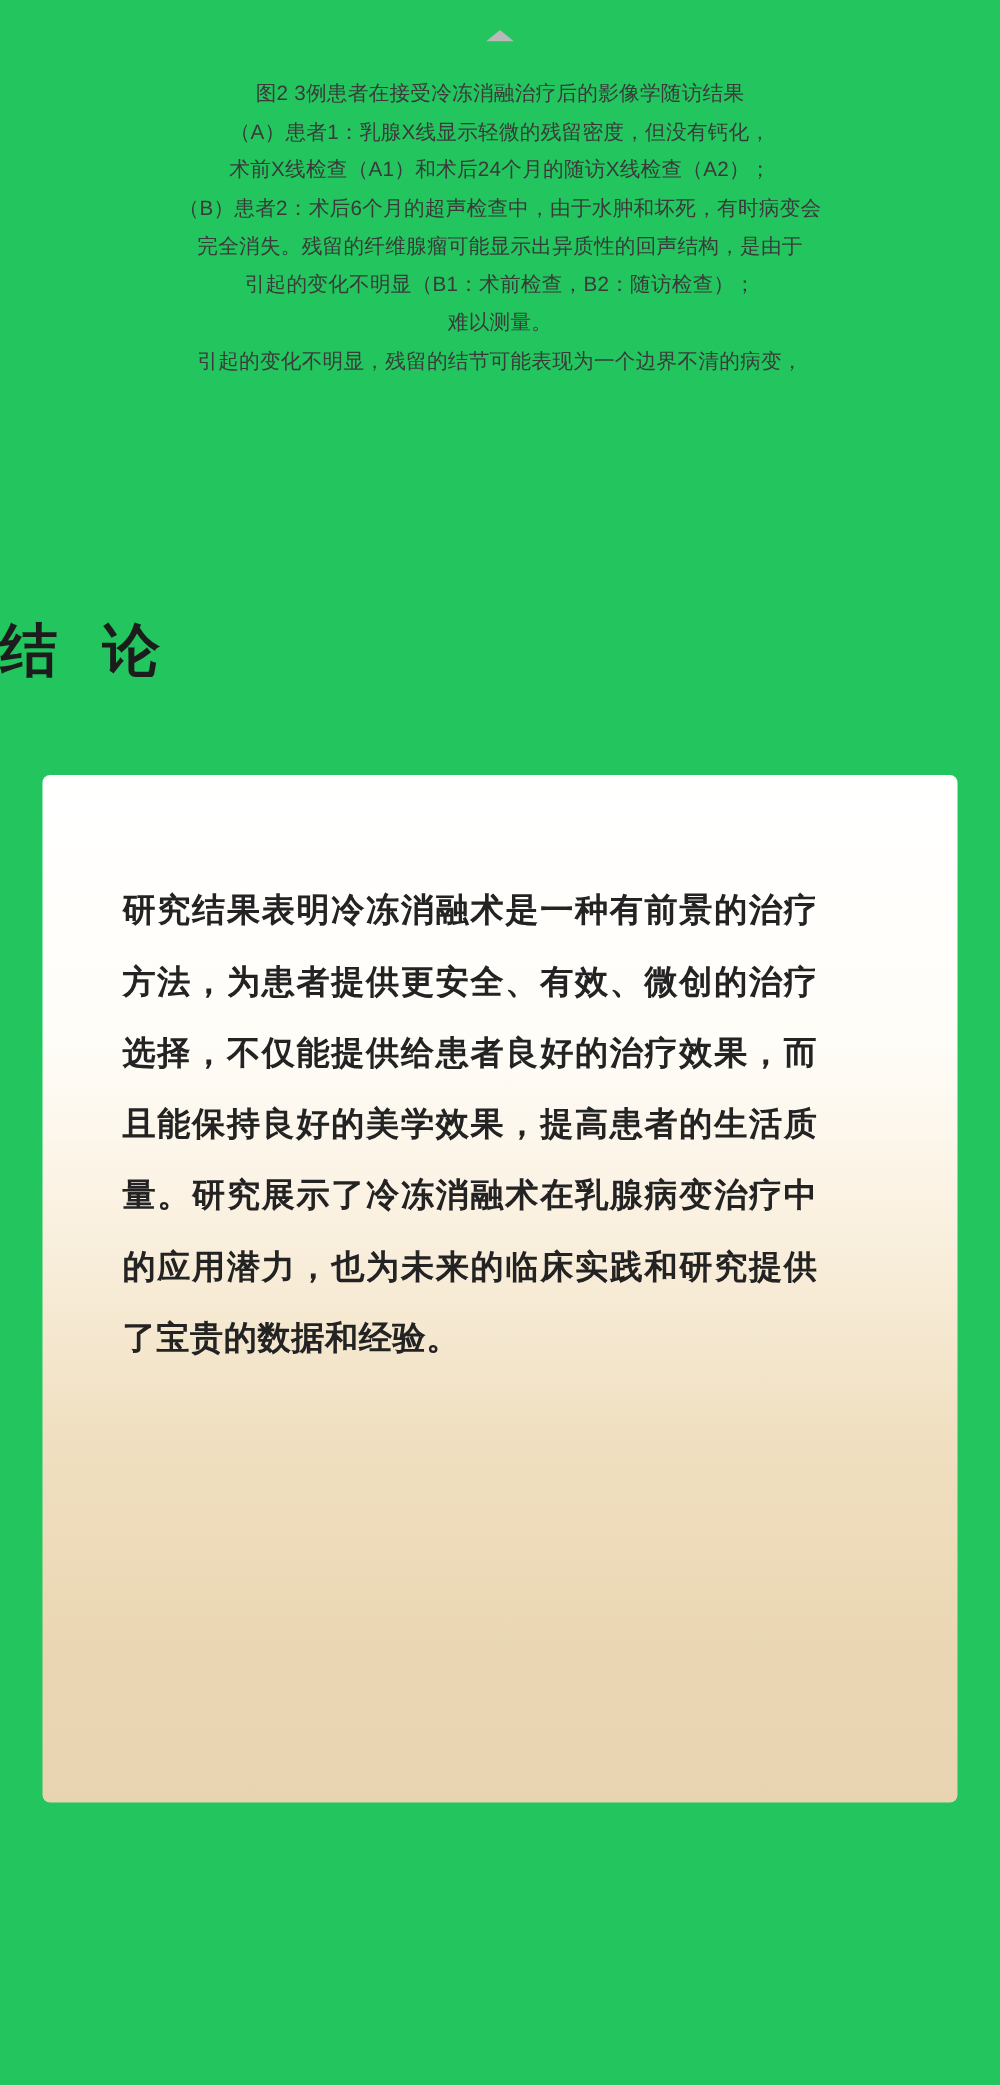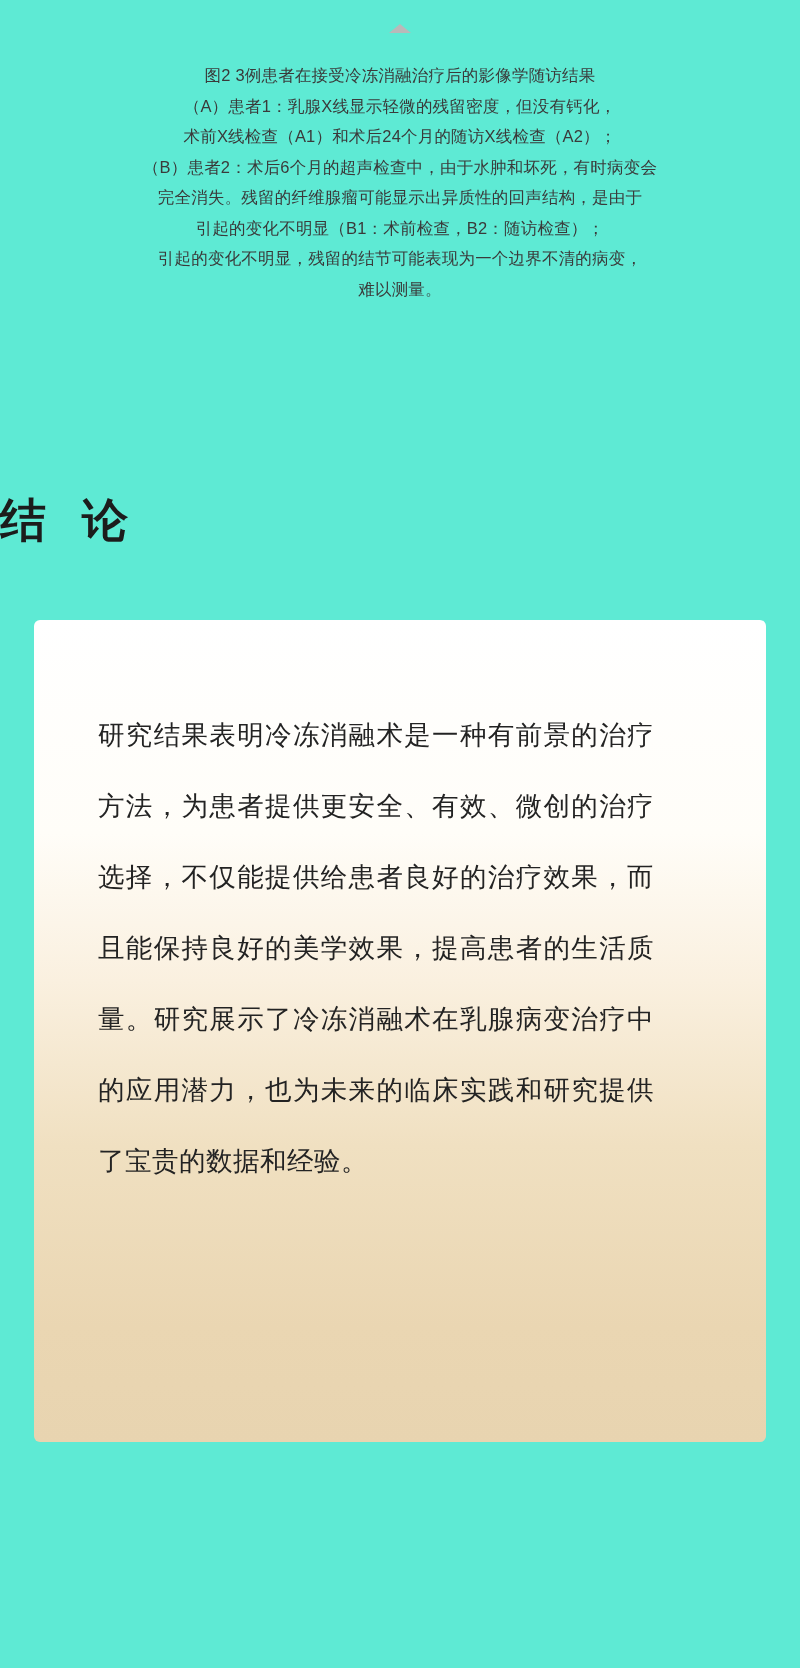--- a/index.html
+++ b/index.html
@@ -14,21 +14,21 @@
     font-family: "Liberation Sans", "DejaVu Sans", sans-serif;
     color: #2b2b2b;
     overflow: hidden;
   }
 
   .page {
     position: absolute;
     left: 0; top: 0;
     width: 800px;
     height: 1668px;
-    background: #5eead4;
+    background: #22c55e;
   }
 
   
   .caret-wrap {
     position: absolute;
     top: 24px;
     left: 0;
     width: 800px;
     display: flex;
     justify-content: center;
@@ -86,25 +86,26 @@
         rgba(234,214,178,1) 86%,
         rgba(232,212,176,1) 100%);
   }
 
   .body-text {
     position: absolute;
     top: 700px;
     left: 98px;
     width: 556px;
     font-size: 26.5px;
-    line-height: 71px;
+    line-height: 57px;
     letter-spacing: 0.5px;
     color: #232323;
     text-align: justify;
     text-justify: inter-ideograph;
+    font-weight: bold;
   }
   .body-text p {
     margin: 0;
   }
 </style>
 </head>
 <body>
 
 <div class="page">
 
@@ -112,22 +113,22 @@
     <div class="caret"></div>
   </div>
 
   <div class="caption">
     <p>图2  3例患者在接受冷冻消融治疗后的影像学随访结果</p>
     <p>（A）患者1：乳腺X线显示轻微的残留密度，但没有钙化，</p>
     <p>术前X线检查（A1）和术后24个月的随访X线检查（A2）；</p>
     <p>（B）患者2：术后6个月的超声检查中，由于水肿和坏死，有时病变会</p>
     <p>完全消失。残留的纤维腺瘤可能显示出异质性的回声结构，是由于</p>
     <p>引起的变化不明显（B1：术前检查，B2：随访检查）；</p>
+    <p>难以测量。</p>
     <p>引起的变化不明显，残留的结节可能表现为一个边界不清的病变，</p>
-    <p>难以测量。</p>
   </div>
 
   <div class="section-heading">结 论</div>
 
   <div class="body-panel"></div>
 
   <div class="body-text">
     <p>研究结果表明冷冻消融术是一种有前景的治疗方法，为患者提供更安全、有效、微创的治疗选择，不仅能提供给患者良好的治疗效果，而且能保持良好的美学效果，提高患者的生活质量。研究展示了冷冻消融术在乳腺病变治疗中的应用潜力，也为未来的临床实践和研究提供了宝贵的数据和经验。</p>
   </div>
 

